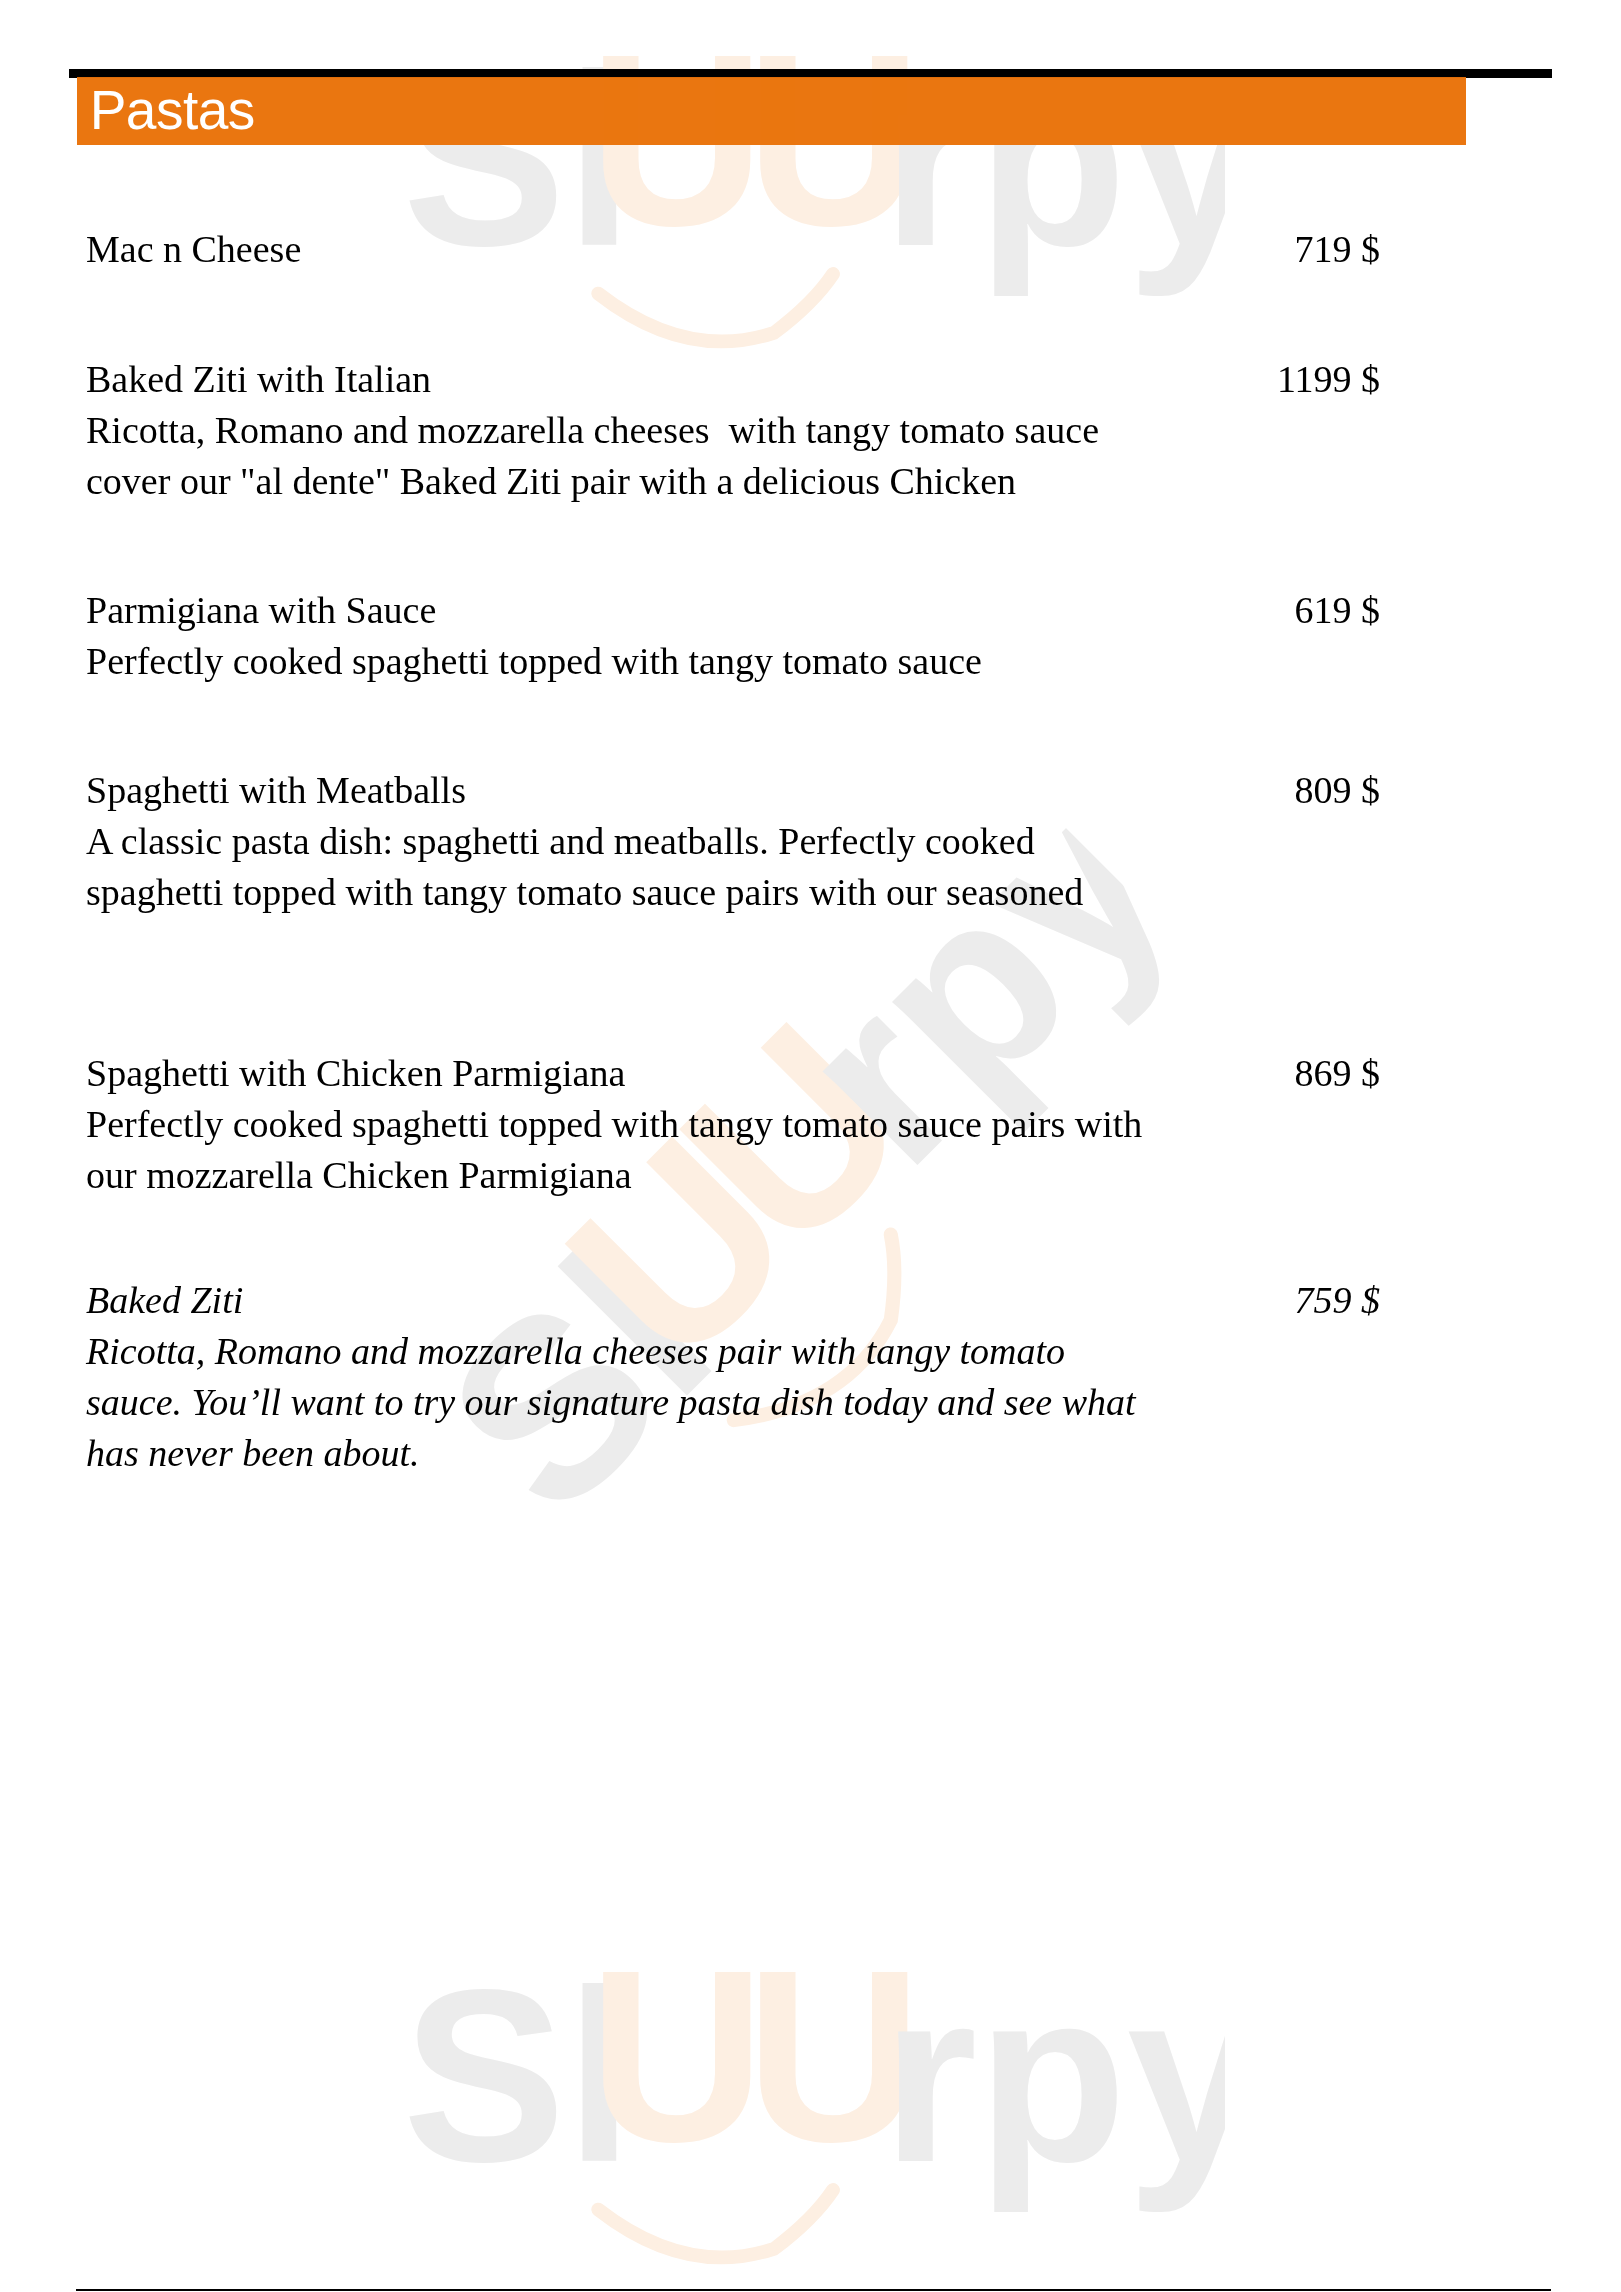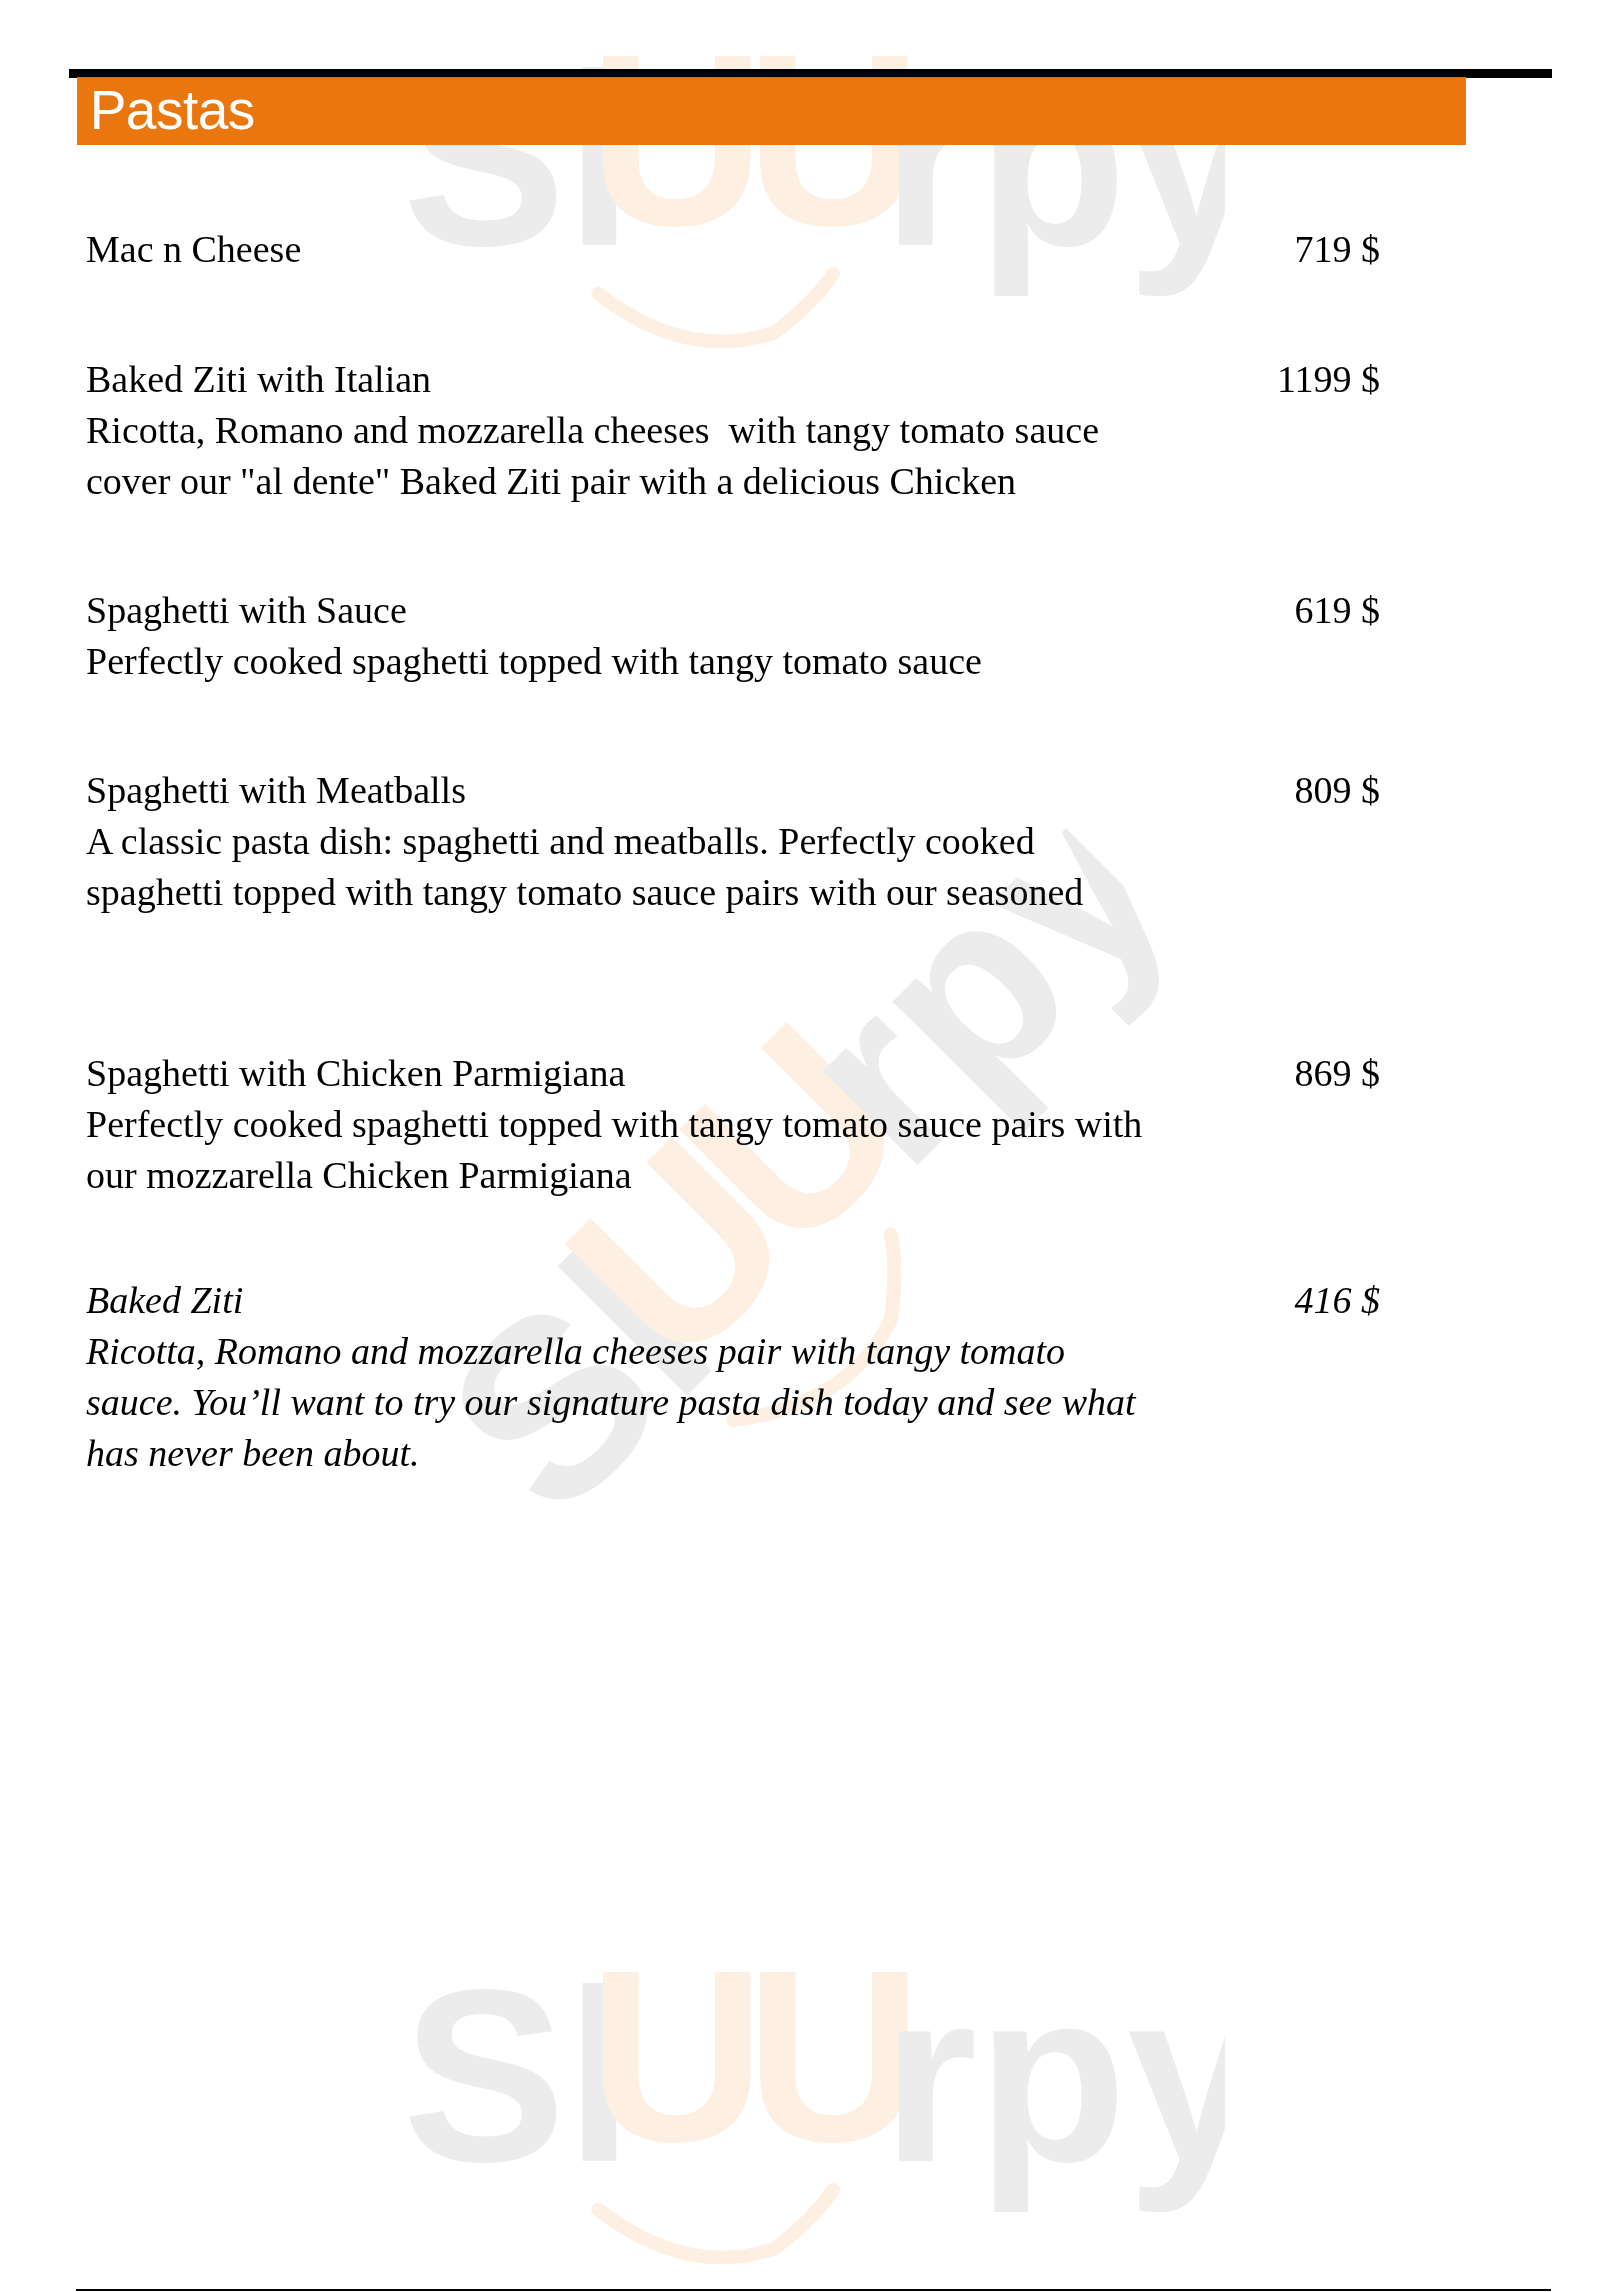--- a/index.html
+++ b/index.html
@@ -78,42 +78,42 @@
     </div>
 
     <div class="menu-item" style="top:306px;">
       <span class="item-name">Baked Ziti with Italian</span>
       <span class="item-price">1199 $</span>
       <span class="item-desc-line">Ricotta, Romano and mozzarella cheeses  with tangy tomato sauce</span>
       <span class="item-desc-line">cover our "al dente" Baked Ziti pair with a delicious Chicken</span>
     </div>
 
     <div class="menu-item" style="top:537px;">
-      <span class="item-name">Spaghetti with Sauce</span>
+      <span class="item-name">Parmigiana with Sauce</span>
       <span class="item-price">619 $</span>
       <span class="item-desc-line">Perfectly cooked spaghetti topped with tangy tomato sauce</span>
     </div>
 
     <div class="menu-item" style="top:717px;">
       <span class="item-name">Spaghetti with Meatballs</span>
       <span class="item-price">809 $</span>
       <span class="item-desc-line">A classic pasta dish: spaghetti and meatballs. Perfectly cooked</span>
       <span class="item-desc-line">spaghetti topped with tangy tomato sauce pairs with our seasoned</span>
     </div>
 
     <div class="menu-item" style="top:1000px;">
       <span class="item-name">Spaghetti with Chicken Parmigiana</span>
       <span class="item-price">869 $</span>
       <span class="item-desc-line">Perfectly cooked spaghetti topped with tangy tomato sauce pairs with</span>
       <span class="item-desc-line">our mozzarella Chicken Parmigiana</span>
     </div>
 
     <div class="menu-item" style="top:1227px;font-style:italic;">
       <span class="item-name">Baked Ziti</span>
-      <span class="item-price">416 $</span>
+      <span class="item-price">759 $</span>
       <span class="item-desc-line">Ricotta, Romano and mozzarella cheeses pair with tangy tomato</span>
       <span class="item-desc-line">sauce. You’ll want to try our signature pasta dish today and see what</span>
       <span class="item-desc-line">has never been about.</span>
     </div>
 
     <div class="bottom-rule"></div>
   </div>
 </div>
 
 

